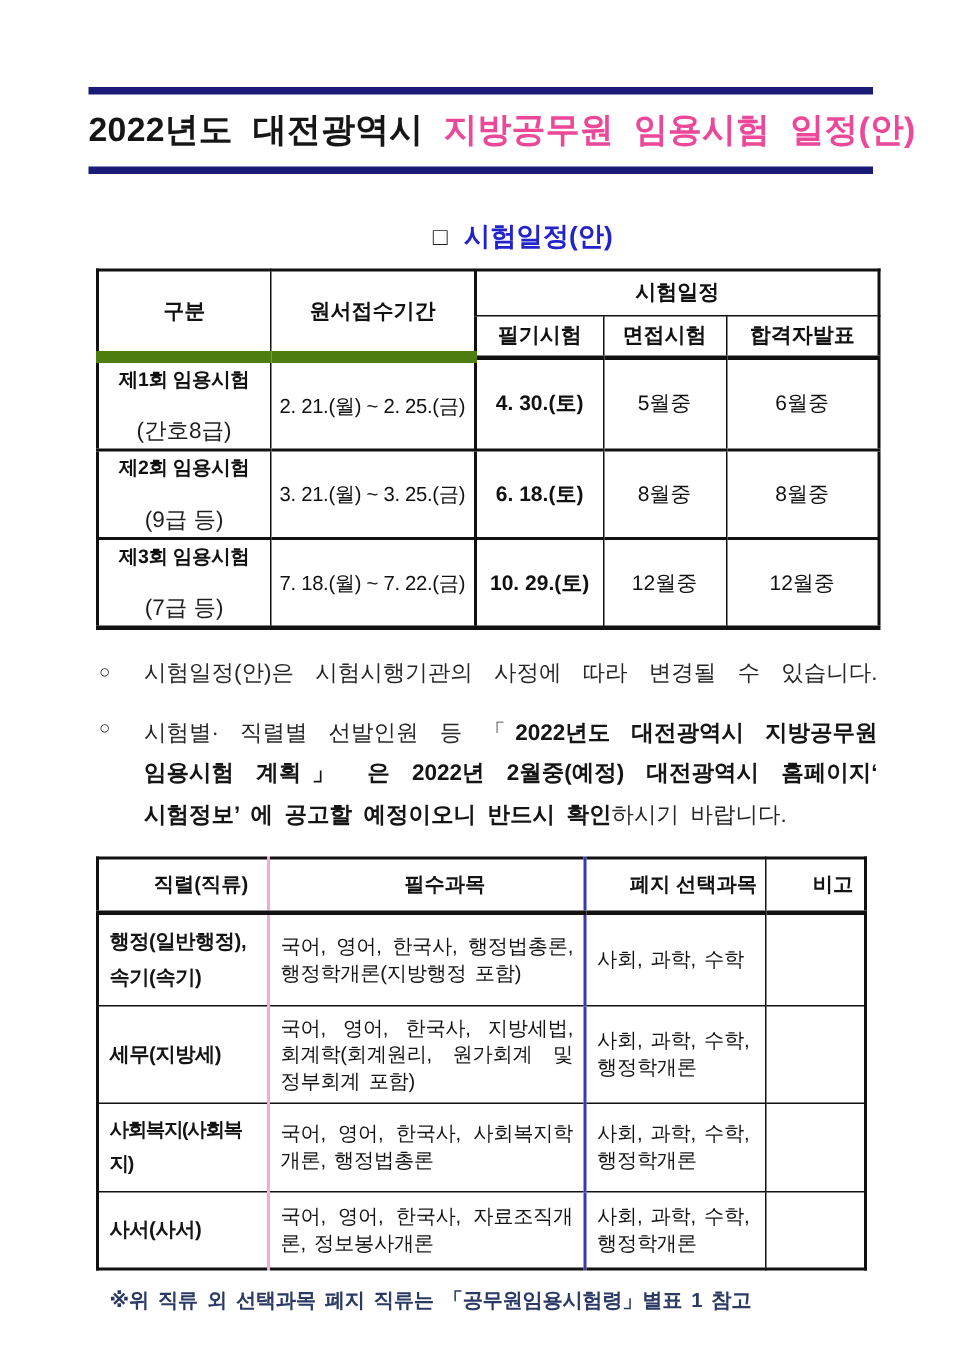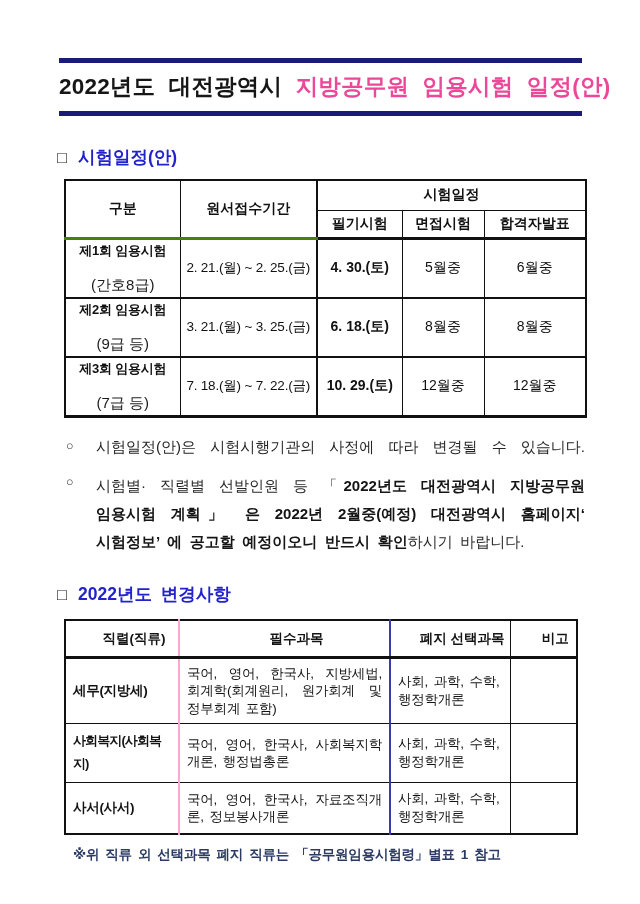--- a/index.html
+++ b/index.html
@@ -22,21 +22,21 @@
     word-spacing: 7px; letter-spacing: 0.2px;
     white-space: nowrap;
   }
   .title-black { color: #161616; }
   .title-blue  { color: #ec4899; }
 
   
   .section-heading {
     margin-left: 57px;
     font-size: 17.5px; font-weight: 700;
-    color: #2323cc; word-spacing: 4px;
+    color: #2323cc; word-spacing: 4px; text-align: center;
   }
   .section-heading .marker {
     color: #222; font-weight: 400; margin-right: 11px; font-size: 16.5px;
   }
   .h1 { margin-top: 29px; }
   .h2 { margin-top: 27px; }
 
   
   table { border-collapse: collapse; table-layout: fixed; }
   .t1 {
@@ -45,21 +45,21 @@
   }
   .t1 th, .t1 td {
     border: 1px solid #111;
     text-align: center; vertical-align: middle;
     padding: 2px 2px;
   }
   .t1 { border: 2px solid #111; border-bottom-width: 3px; }
   .t1 th { font-weight: 700; }
   .t1 .hrow1 th { height: 30px; }
   .t1 .hrow2 th { height: 28px; border-bottom: 3px solid #111; }
-  .t1 .hspan  { border-bottom: 3px solid #4d7c0f; }
+  .t1 .hspan  { border-bottom: 8px solid #4d7c0f; }
   .t1 .drow td { height: 42px; }
   .t1 .drow + .drow td { border-top: 2px solid #111; }
   .t1 .thickl { border-left: 2px solid #111; }
   .t1 .name-main { font-weight: 700; font-size: 13px; letter-spacing: -0.2px; }
   .t1 .name-sub  { font-size: 15px; margin-top: 16px; color: #1c1c1c; }
   .t1 .period { font-size: 13.5px; letter-spacing: -0.2px; }
   .t1 .wdate { font-weight: 700; }
 
   
   .notes { margin: 18px 55px 0 66px; }
@@ -179,39 +179,43 @@
     <div class="note n1">
       <span class="bullet">○</span>
       <span class="body">시험일정(안)은 시험시행기관의 사정에 따라 변경될 수 있습니다.</span>
     </div>
     <div class="note n2">
       <span class="bullet">○</span>
       <span class="body"><span>시험별· 직렬별 선발인원 등 「</span><span class="b">2022년도 대전광역시 지방공무원 임용시험 계획」 은 2022년 2월중(예정) 대전광역시 홈페이지‘ 시험정보’ 에 공고할 예정이오니 반드시 확인</span><span>하시기 바랍니다.</span></span>
     </div>
   </div>
 
-  <div class="section-heading h2">
-    <span class="marker">□</span><span>2022년도 변경사항</span>
-  </div>
 
 
   <table class="t2">
     <colgroup>
       <col style="width:114px">
         <col style="width:211px">
         <col style="width:120px">
         <col style="width:67px">
     </colgroup>
     <tbody>
       <tr>
         <th>직렬(직류)</th>
         <th class="bluecol">필수과목</th>
         <th>폐지 선택과목</th>
         <th>비고</th>
       </tr>
+      <tr class="r1">
+        <td class="label">행정(일반행정),
+속기(속기)</td>
+        <td class="bluecol req">국어, 영어, 한국사, 행정법총론, 행정학개론(지방행정 포함)</td>
+        <td class="abol">사회, 과학, 수학</td>
+        <td></td>
+      </tr>
       <tr class="r2">
         <td class="label">세무(지방세)</td>
         <td class="bluecol req">국어, 영어, 한국사, 지방세법, 회계학(회계원리, 원가회계 및 정부회계 포함)</td>
         <td class="abol">사회, 과학, 수학, 행정학개론</td>
         <td></td>
       </tr>
       <tr class="r3">
         <td class="label tight">사회복지(사회복지)</td>
         <td class="bluecol req">국어, 영어, 한국사, 사회복지학개론, 행정법총론</td>
         <td class="abol">사회, 과학, 수학, 행정학개론</td>

